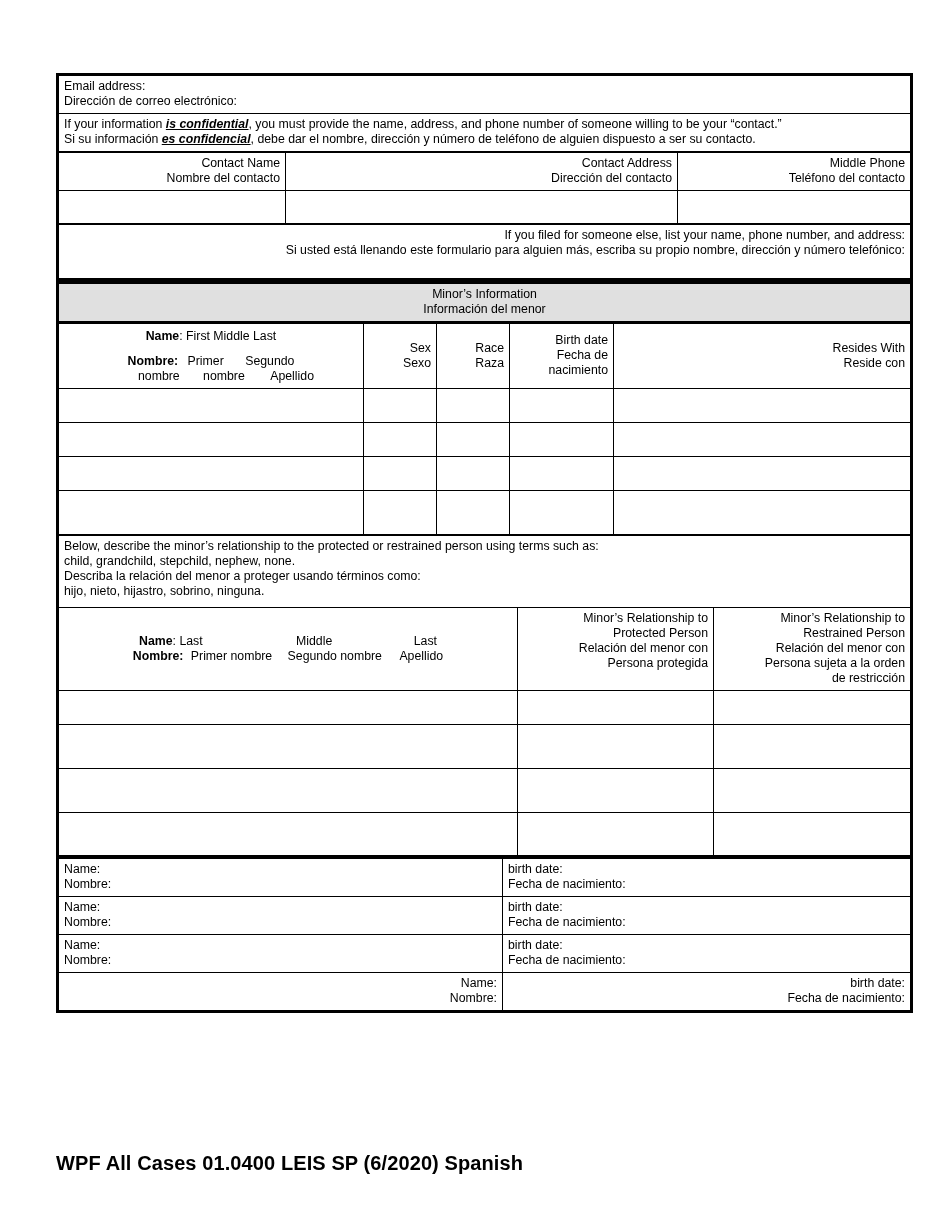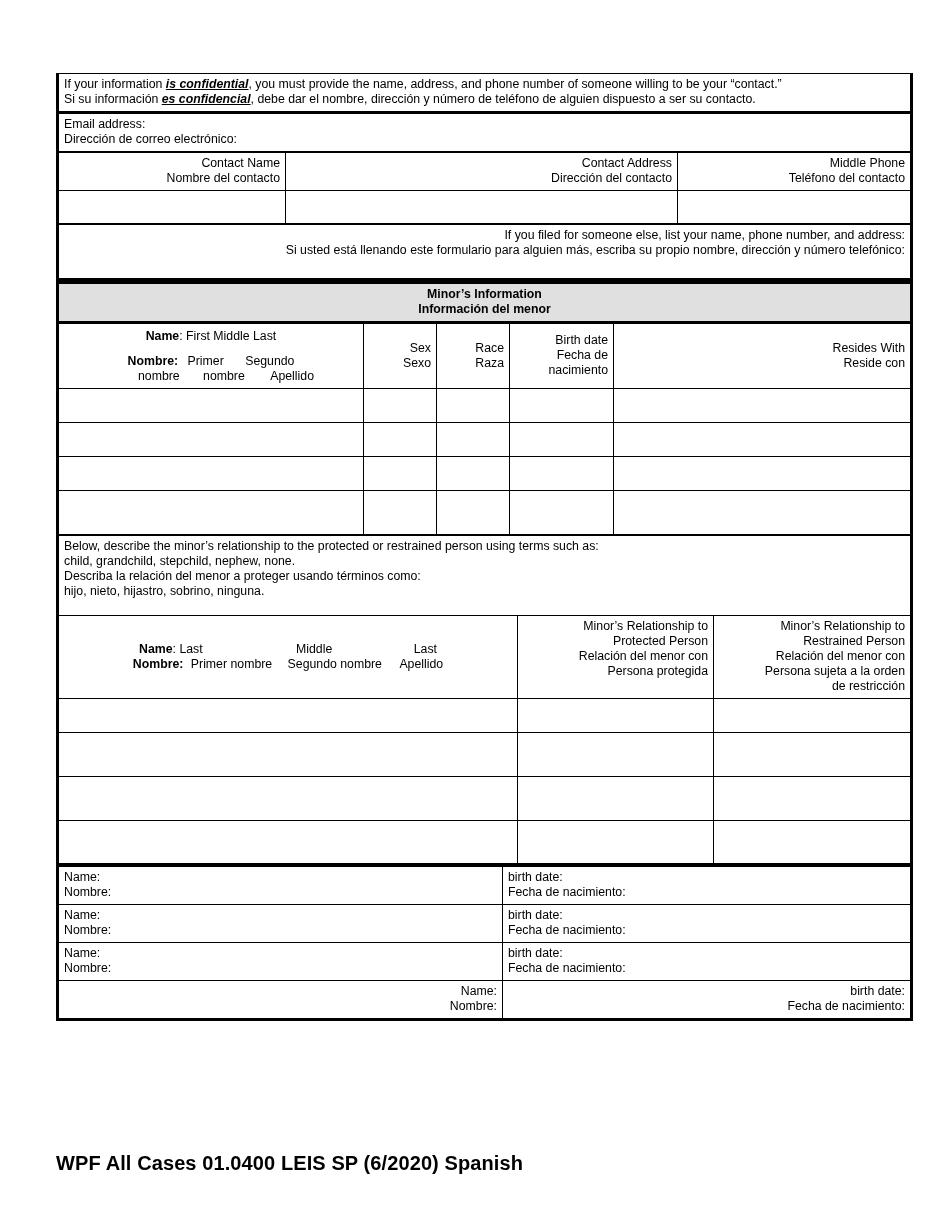--- a/index.html
+++ b/index.html
@@ -39,21 +39,21 @@
   }
   .thick-top { border-top: 3px solid #000 !important; }
   .thick-bottom { border-bottom: 3px solid #000 !important; text-align: right; }
   .thick-left { border-left: 3px solid #000 !important; }
   .thick-right { border-right: 3px solid #000 !important; }
   .bold { font-weight: bold; }
   .bi { font-weight: bold; font-style: italic; text-decoration: underline; }
   .section-head {
     background: #e0e0e0;
     text-align: center;
-    font-weight: bold;
+    font-weight: normal;
     font-size: 14.6px;
     line-height: 1.32;
     padding: 7px 4px 8px 4px;
   }
   .hdr-cell {
     text-align: right;
     font-size: 12.3px;
     line-height: 1.22;
     padding: 7px 3px;
   }
@@ -76,29 +76,29 @@
 <div class="page">
 
   <div class="form-wrap">
 
     <table class="form">
       <colgroup>
           <col style="width:854px">
         </colgroup>
       <tbody>
           <tr>
+        <td class="thick-top thick-left thick-right">
+          <div>Email address:</div>
+          <div>Dirección de correo electrónico:</div>
+        </td>
+      </tr>
+      <tr>
         <td class="thick-left thick-right">
           <div><span>If your information </span><span class="bi">is confidential</span><span>, you must provide the name, address, and phone number of someone willing to be your “contact.”</span></div>
           <div><span>Si su información </span><span class="bi">es confidencial</span><span>, debe dar el nombre, dirección y número de teléfono de alguien dispuesto a ser su contacto.</span></div>
-        </td>
-      </tr>
-      <tr>
-        <td class="thick-top thick-left thick-right">
-          <div>Email address:</div>
-          <div>Dirección de correo electrónico:</div>
         </td>
       </tr>
     </tbody>
       </table>
 
     <table class="form">
       <colgroup>
         <col style="width:228px">
           <col style="width:392px">
           <col style="width:234px">
@@ -218,21 +218,21 @@
       </table>
 
     <table class="form">
       <colgroup>
         <col style="width:460px">
           <col style="width:196px">
           <col style="width:198px">
       </colgroup>
       <tbody>
           <tr>
-        <td colspan="3" class="thick-left thick-right" style="padding-bottom:16px">
+        <td colspan="3" class="thick-left thick-right" style="padding-bottom:8px">
           <div>Below, describe the minor’s relationship to the protected or restrained person using terms such as:</div>
           <div>child, grandchild, stepchild, nephew, none.</div>
           <div>Describa la relación del menor a proteger usando términos como:</div>
           <div>hijo, nieto, hijastro, sobrino, ninguna.</div>
         </td>
       </tr>
       <tr>
         <td class="thick-left name-hdr" style="vertical-align:middle">
           <div><span class="bold">Name</span><span>: Last</span>
             <span style="display:inline-block;width:90px"></span><span>Middle</span>

